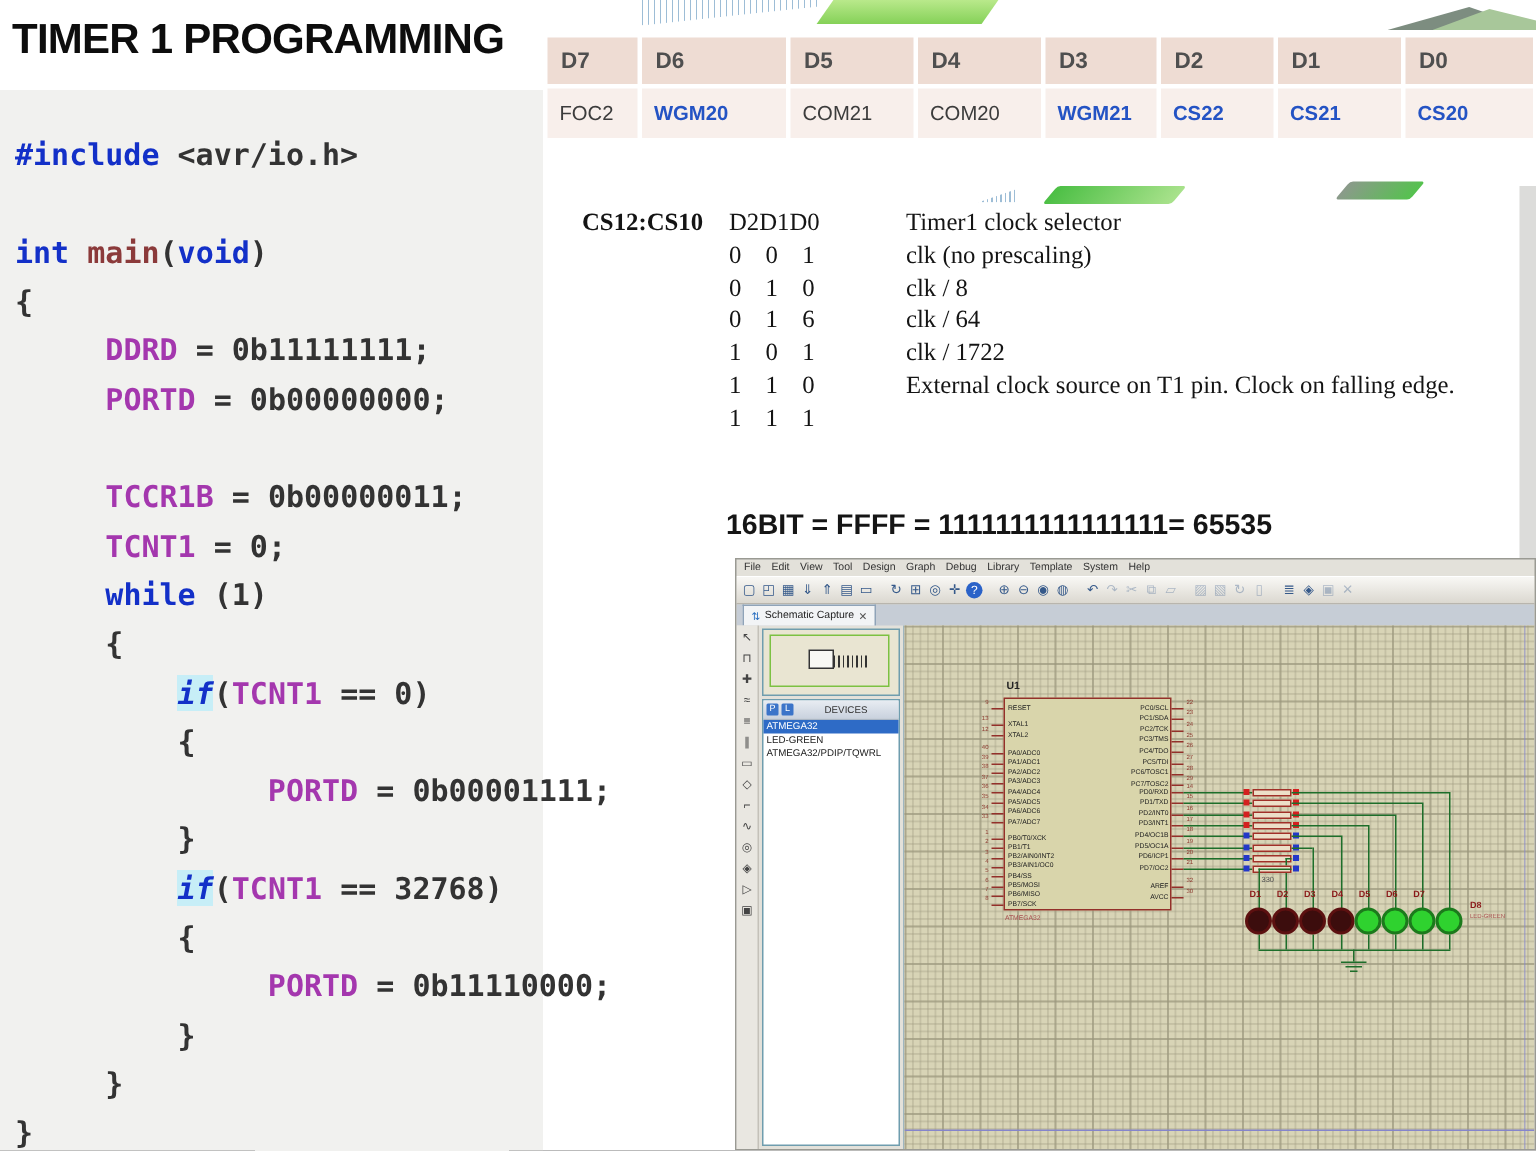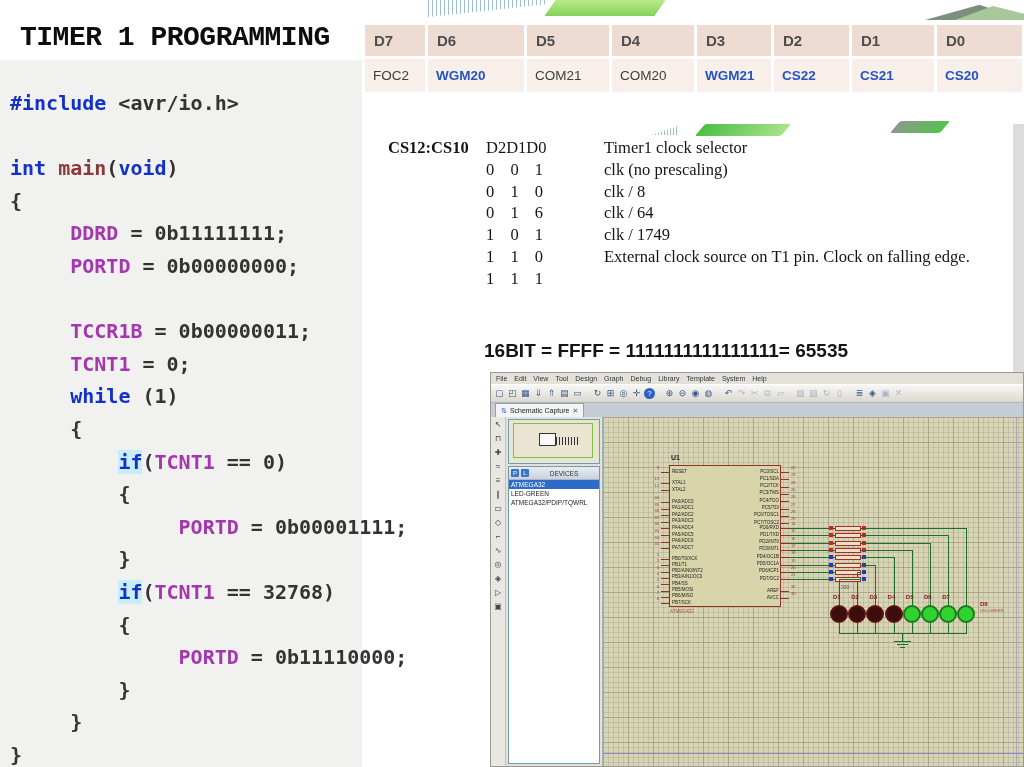--- a/index.html
+++ b/index.html
@@ -19,30 +19,30 @@
   .deco-swoosh2{position:absolute;left:700px;top:124px;width:86px;height:12px;border-radius:2px;
     background:linear-gradient(90deg,#4cbf45,#a9e28c);transform:skewX(-40deg);}
   .deco-swoosh3{position:absolute;left:895px;top:121px;width:50px;height:12px;border-radius:2px;
     background:linear-gradient(90deg,#8b9a8b,#55c24e);transform:skewX(-40deg);}
   .deco-barcode2{position:absolute;left:652px;top:126px;width:26px;height:9px;
     background:repeating-linear-gradient(90deg,#9dbdd6 0 1px,transparent 1px 3px);
     clip-path:polygon(0 100%,100% 0,100% 100%);}
   .edge-strip{position:absolute;left:1013px;top:124px;width:11px;height:248px;background:#dcdcda;}
 
   
-  .title{position:absolute;left:8px;top:10px;margin:12px;font-size:28px;font-weight:bold;
-         letter-spacing:-.5px;color:#0d0d0d;font-family:Liberation Mono, monospace;}
+  .title{position:absolute;left:8px;top:10px;margin:0;font-size:28px;font-weight:bold;
+         letter-spacing:-.5px;color:#0d0d0d;}
 
   
   .code-panel{position:absolute;left:0;top:60px;width:362px;height:707px;background:#f1f1ef;}
   .code{position:absolute;left:10px;top:27px;white-space:pre;font-weight:bold;
         font-family:"DejaVu Sans Mono","Liberation Mono",monospace;font-size:20px;}
   .cl{height:32.6px;line-height:32.6px;}
   .tk-kw{color:#1330c8;}
-  .tk-kwh{color:#1330c8;background:#c7eef7;}
+  .tk-kwh{color:#1330c8;background:#c7eef7;font-style:italic;}
   .tk-fn{color:#8b3a3a;}
   .tk-reg{color:#a437ae;}
   .tk-pl{color:#333;}
 
   
   .tccr2{position:absolute;left:365px;top:22px;width:657px;}
   .tccr2-head{height:27px;line-height:27px;background:#c05a11;color:#fff;font-weight:bold;
               font-size:15px;padding-left:9px;}
   .tccr2-grid{display:grid;grid-template-columns:60px 96px 82px 82px 74px 75px 82px 1fr;
               gap:3px;background:#fff;margin-top:3px;}
@@ -179,21 +179,21 @@
         <div class="cc3">clk / 8</div>
       </div>
       <div class="clock-row">
         <div class="cc1"></div>
         <div class="cc2">0 1 6</div>
         <div class="cc3">clk / 64</div>
       </div>
       <div class="clock-row">
         <div class="cc1"></div>
         <div class="cc2">1 0 1</div>
-        <div class="cc3">clk / 1749</div>
+        <div class="cc3">clk / 1722</div>
       </div>
       <div class="clock-row">
         <div class="cc1"></div>
         <div class="cc2">1 1 0</div>
         <div class="cc3">External clock source on T1 pin. Clock on falling edge.</div>
       </div>
       <div class="clock-row">
         <div class="cc1"></div>
         <div class="cc2">1 1 1</div>
       </div>

